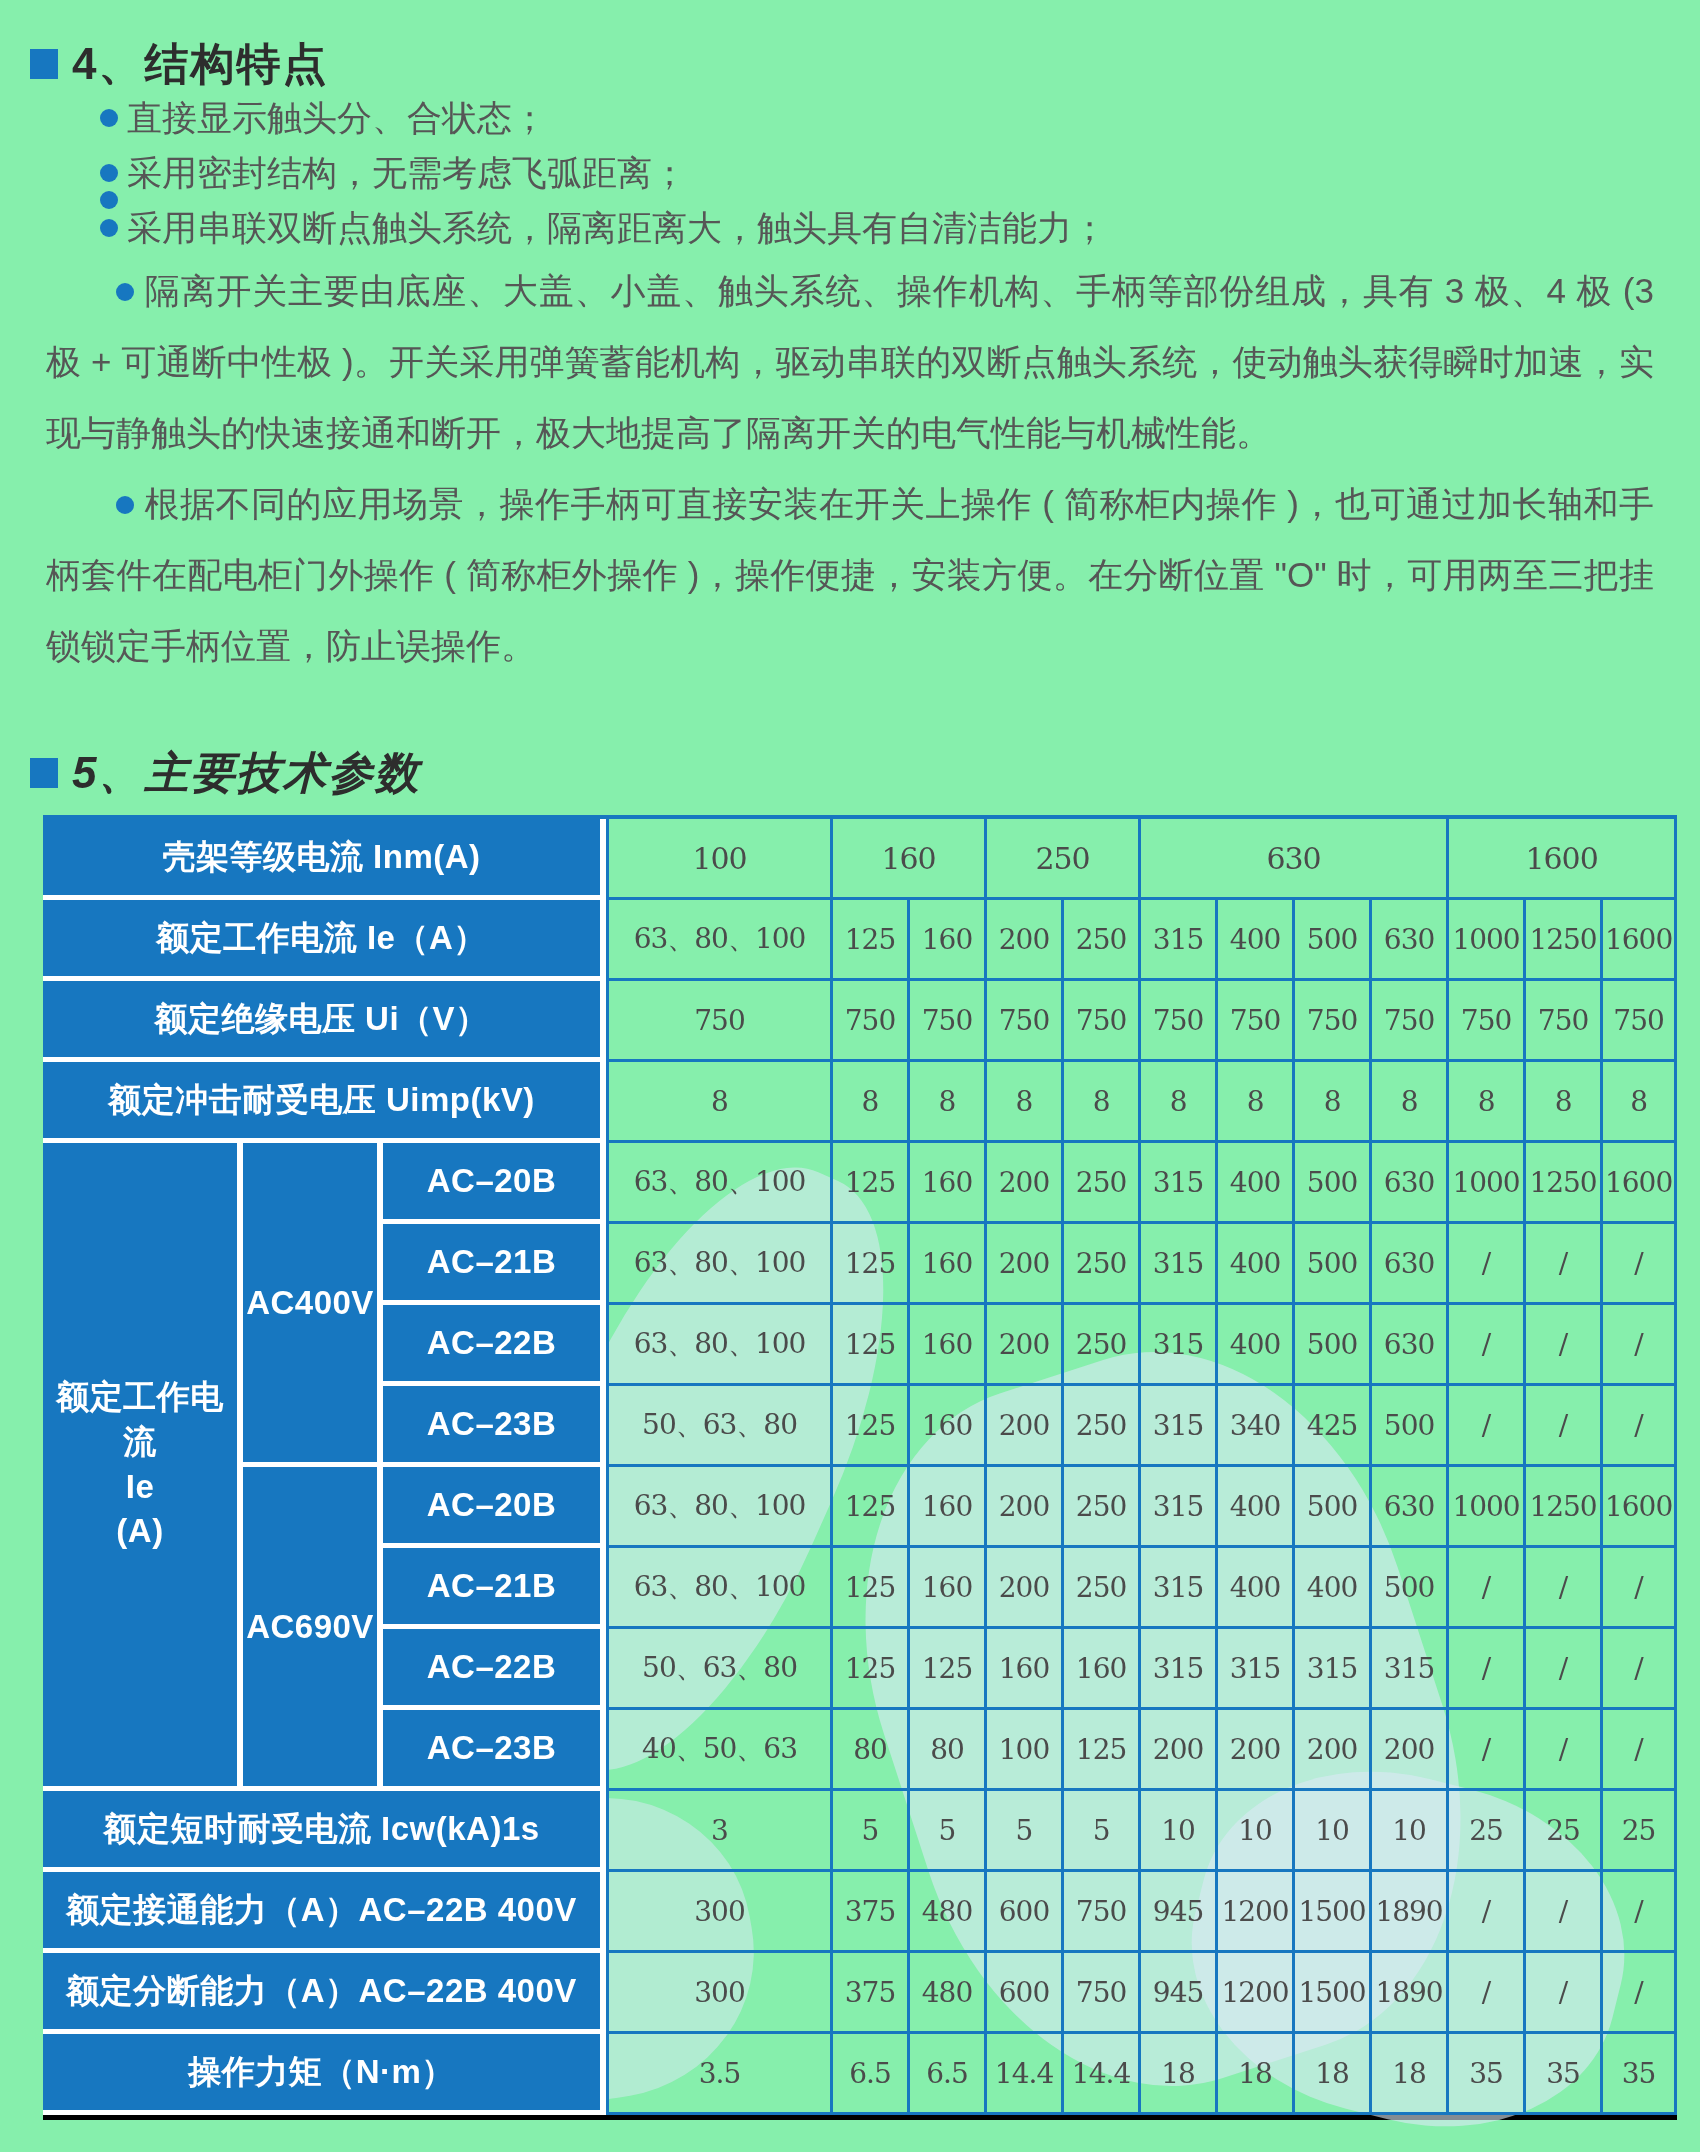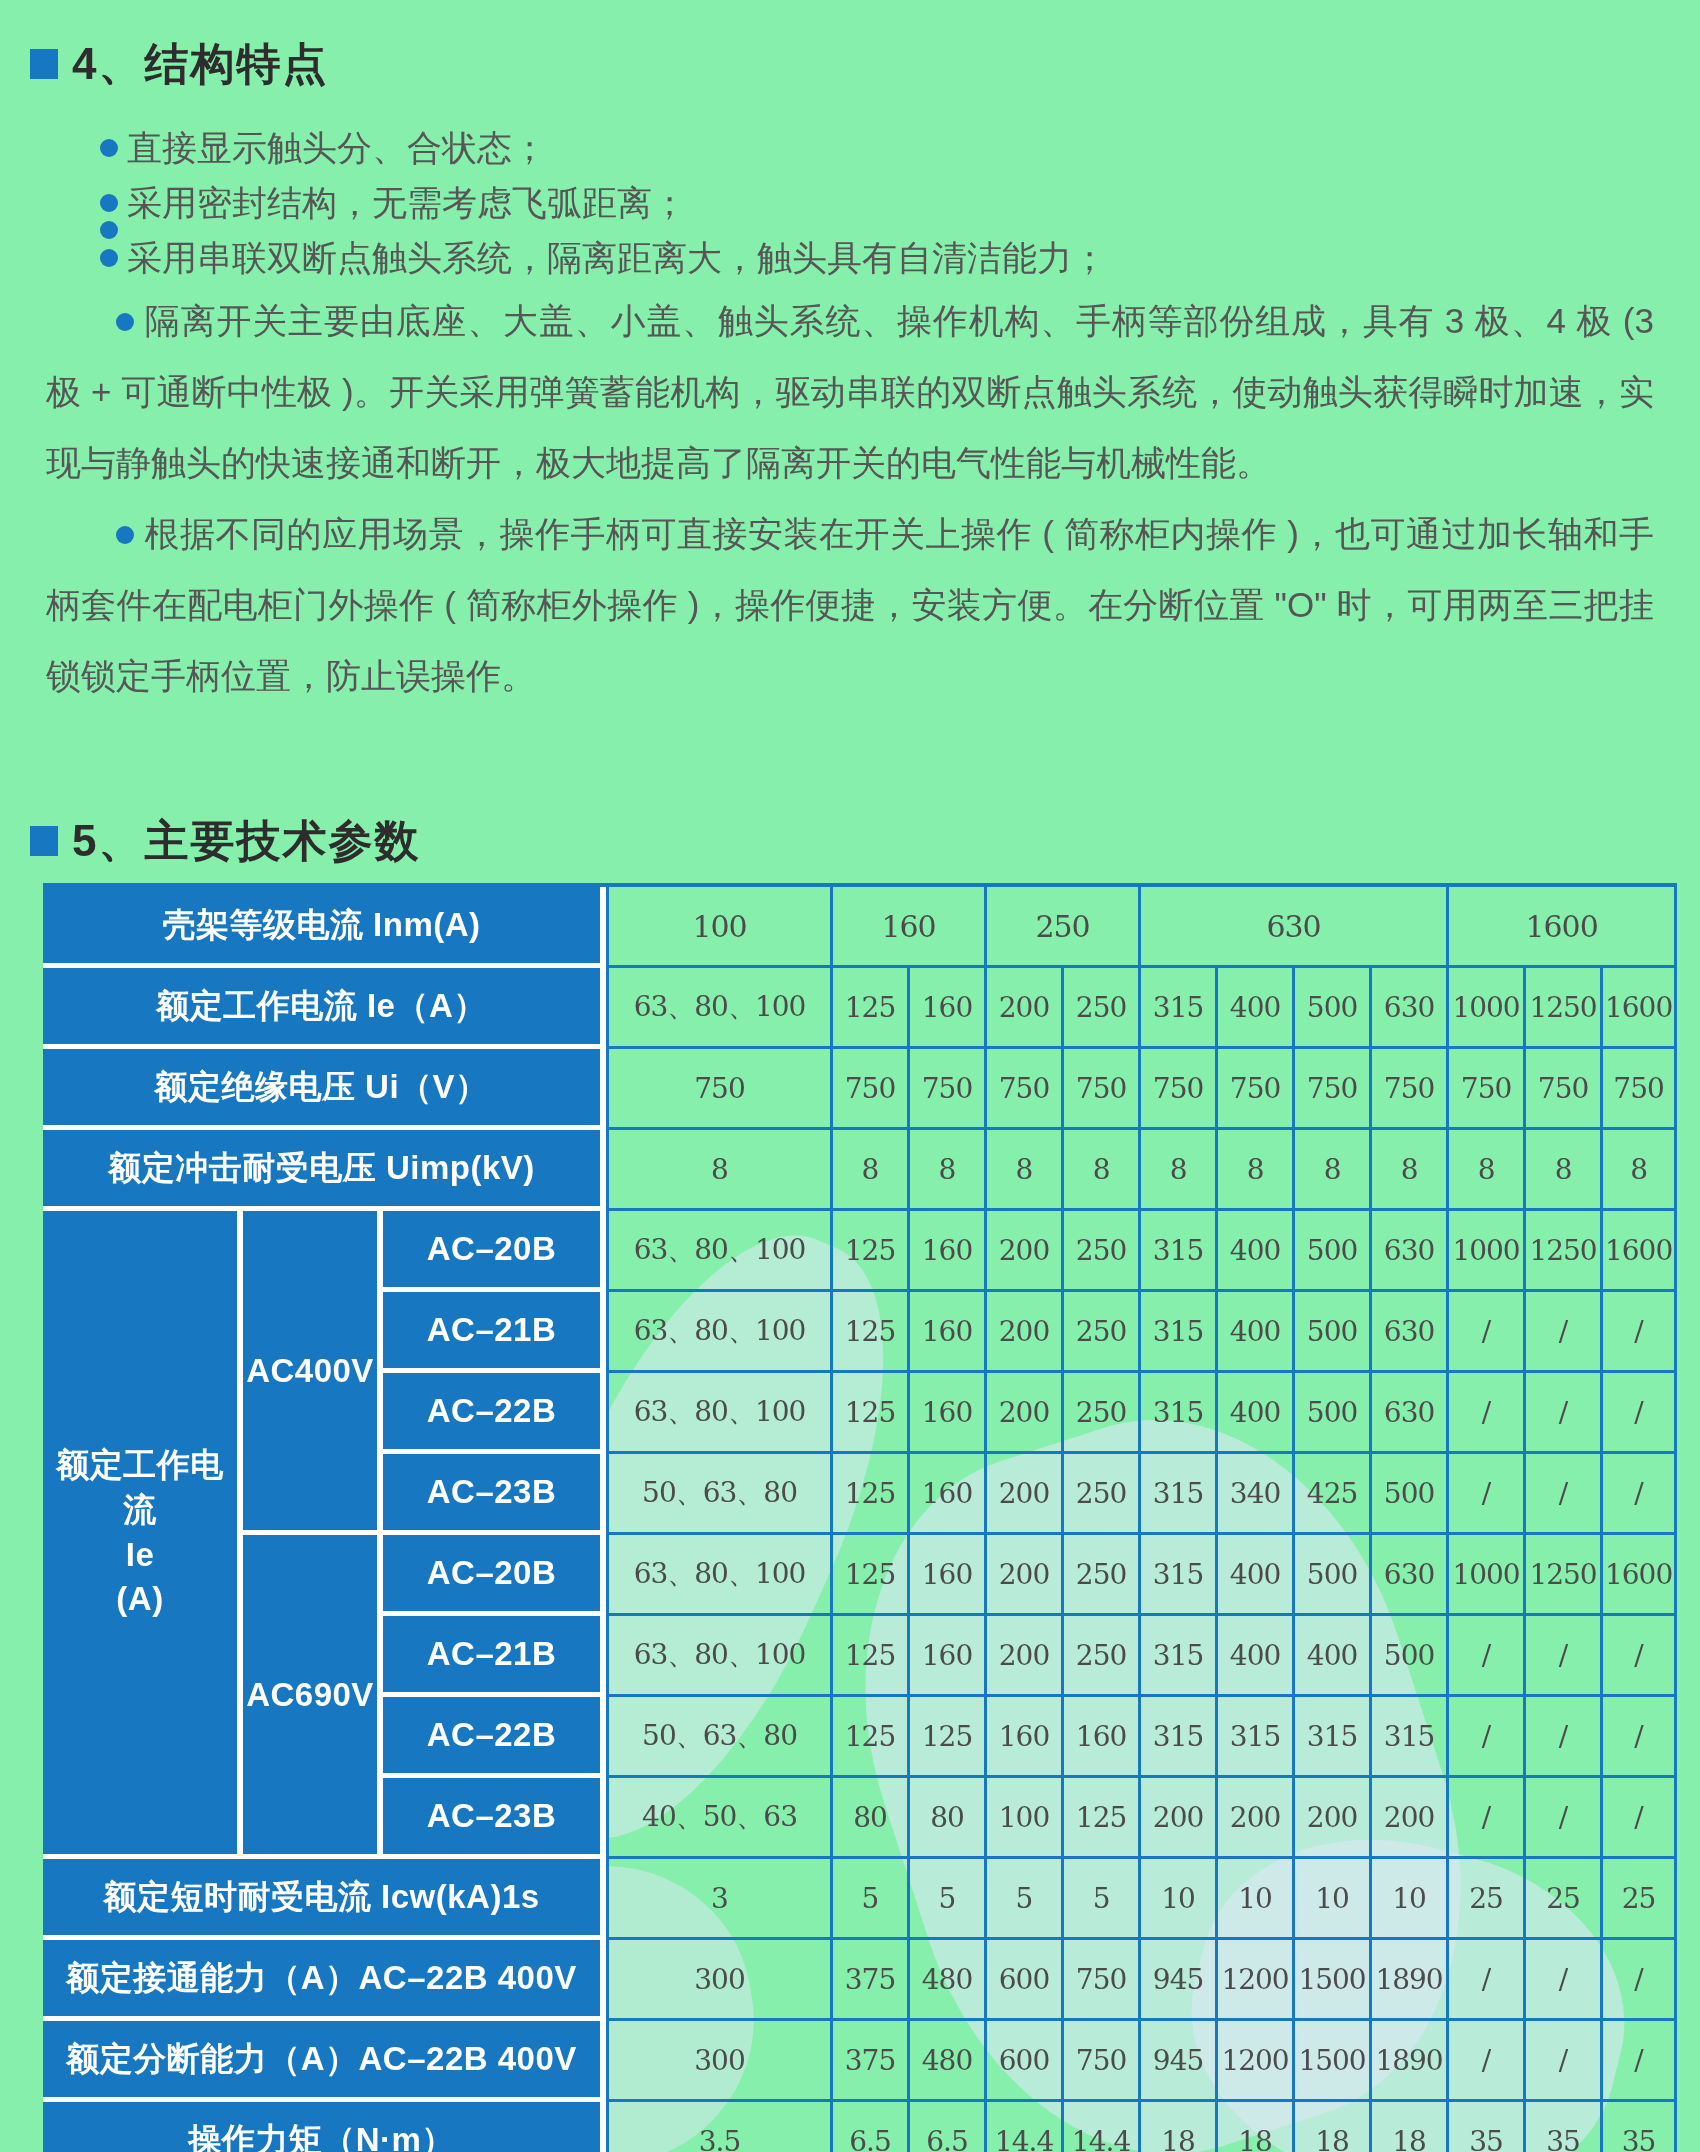--- a/index.html
+++ b/index.html
@@ -5,23 +5,23 @@
   html,body{margin:0;padding:0;background:#ffffff;}
   .page{
     width:1700px;height:2152px;background:#86efac;position:relative;overflow:hidden;
     font-family:"Liberation Sans","DejaVu Sans",sans-serif;
   }
   
   .sec-head{display:flex;align-items:center;margin:0 30px;height:52px;}
   .sec-head .sq{width:28px;height:30px;background:#1777c0;flex:none;margin-right:14px;}
   .sec-head .ht{font-size:44px;font-weight:bold;color:#2d2d2d;letter-spacing:2px;white-space:nowrap;}
   #sec4-head{padding-top:38px;}
-  #sec5-head{margin-top:104px;}
+  #sec5-head{margin-top:66px;font-style:italic;}
   
-  .bullets{margin-top:30px;}
+  .bullets{}
   .bullet{position:relative;margin:0 30px;padding-left:97px;font-size:35px;color:#565656;line-height:55px;white-space:nowrap;}
   .bullet .dot{position:absolute;left:70px;top:50%;transform:translateY(-50%);
     width:18px;height:18px;border-radius:50%;background:#1777c0;}
   
   .para{margin:0 46px;font-size:35px;color:#565656;line-height:71px;text-align:justify;text-indent:70px;}
   .para .dot-i{display:inline-block;width:18px;height:18px;border-radius:50%;background:#1777c0;
     margin-right:10px;vertical-align:2px;text-indent:0;}
   
   .tbl-frame{margin:16px 0 0 43px;width:1634px;border-top:4px solid #1777c0;border-bottom:5px solid #000000;
     position:relative;box-sizing:content-box;}

